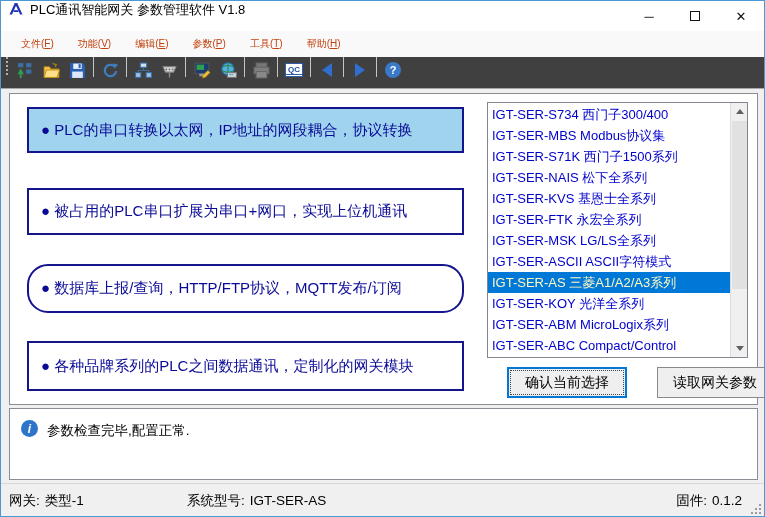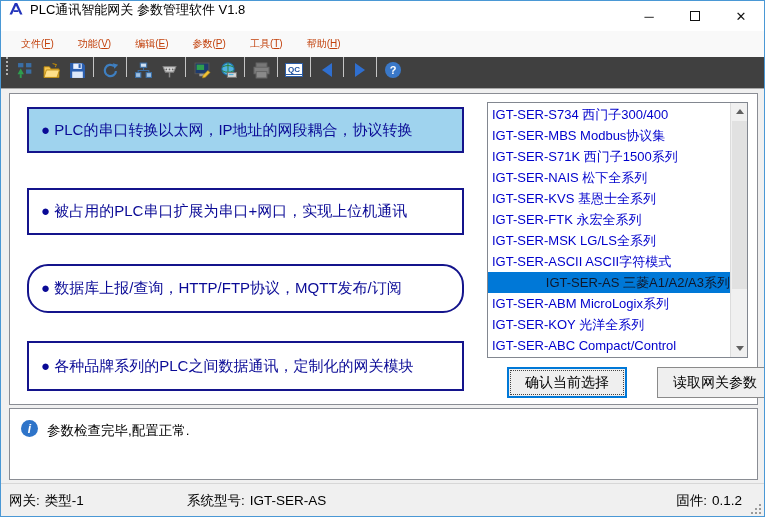--- a/index.html
+++ b/index.html
@@ -37,21 +37,21 @@
   .feature-box{position:absolute;left:17px;width:437px;border:2px solid #14148c;background:#fff;color:#0a0a96;font-size:15px;display:flex;align-items:center;padding-left:12px;white-space:nowrap;}
   .feature-box.hl{background:#9fd3ee;}
   .fb1{top:13px;height:46px;}
   .fb2{top:94px;height:47px;}
   .fb3{top:170px;height:49px;border-radius:21px;}
   .fb4{top:247px;height:50px;}
 
   .model-list{position:absolute;left:477px;top:8px;width:261px;height:256px;background:#fff;border:1px solid #828790;overflow:hidden;}
   .list-inner{position:absolute;left:0;top:0;right:17px;bottom:0;padding-top:1px;}
   .list-item{height:21px;line-height:21px;padding-left:4px;font-size:13px;color:#0000cc;white-space:nowrap;overflow:hidden;}
-  .list-item.selected{background:#0078d7;color:#0f172a;text-align:right;}
+  .list-item.selected{background:#0078d7;color:#fef9c3;}
   .vscroll{position:absolute;right:0;top:0;width:17px;height:100%;background:#f0f0f0;border-left:1px solid #dcdcdc;}
   .sb-btn{position:absolute;left:0;width:17px;height:17px;display:flex;align-items:center;justify-content:center;}
   .sb-up{top:0;}
   .sb-down{bottom:0;}
   .sb-tri-up{width:0;height:0;border-left:4px solid transparent;border-right:4px solid transparent;border-bottom:5px solid #606060;}
   .sb-tri-down{width:0;height:0;border-left:4px solid transparent;border-right:4px solid transparent;border-top:5px solid #606060;}
   .sb-thumb{position:absolute;left:1px;top:18px;width:15px;height:168px;background:#e1e1e1;}
 
   .btn{position:absolute;top:273px;height:31px;background:#efefef;font-size:14px;color:#000;display:flex;align-items:center;justify-content:center;white-space:nowrap;margin-left:20px;}
   .btn-confirm{left:477px;width:120px;border:2px solid #0078d7;outline:1px dotted #444;outline-offset:-4px;}
@@ -235,22 +235,22 @@
       <div class="list-inner">
         <div class="list-item">IGT-SER-S734  西门子300/400</div>
         <div class="list-item">IGT-SER-MBS  Modbus协议集</div>
         <div class="list-item">IGT-SER-S71K  西门子1500系列</div>
         <div class="list-item">IGT-SER-NAIS  松下全系列</div>
         <div class="list-item">IGT-SER-KVS  基恩士全系列</div>
         <div class="list-item">IGT-SER-FTK  永宏全系列</div>
         <div class="list-item">IGT-SER-MSK  LG/LS全系列</div>
         <div class="list-item">IGT-SER-ASCII  ASCII字符模式</div>
         <div class="list-item selected">IGT-SER-AS  三菱A1/A2/A3系列</div>
+        <div class="list-item">IGT-SER-KOY  光洋全系列</div>
         <div class="list-item">IGT-SER-ABM  MicroLogix系列</div>
-        <div class="list-item">IGT-SER-KOY  光洋全系列</div>
         <div class="list-item">IGT-SER-ABC  Compact/Control</div>
       </div>
       <div class="vscroll">
         <div class="sb-btn sb-up">
             <span class="sb-tri-up"></span>
           </div>
         <div class="sb-thumb"></div>
         <div class="sb-btn sb-down">
             <span class="sb-tri-down"></span>
           </div>

